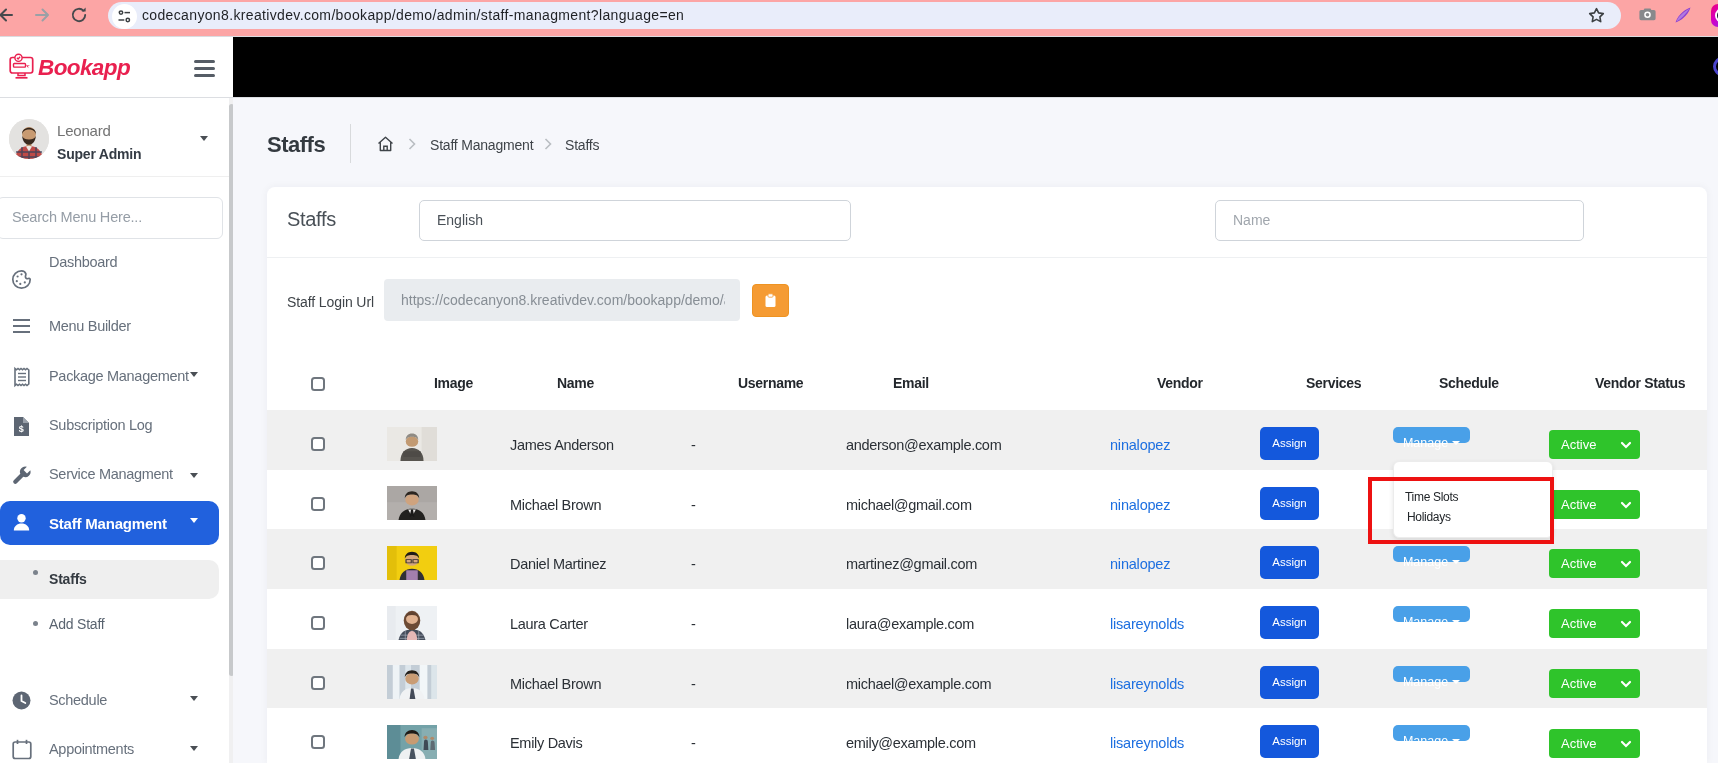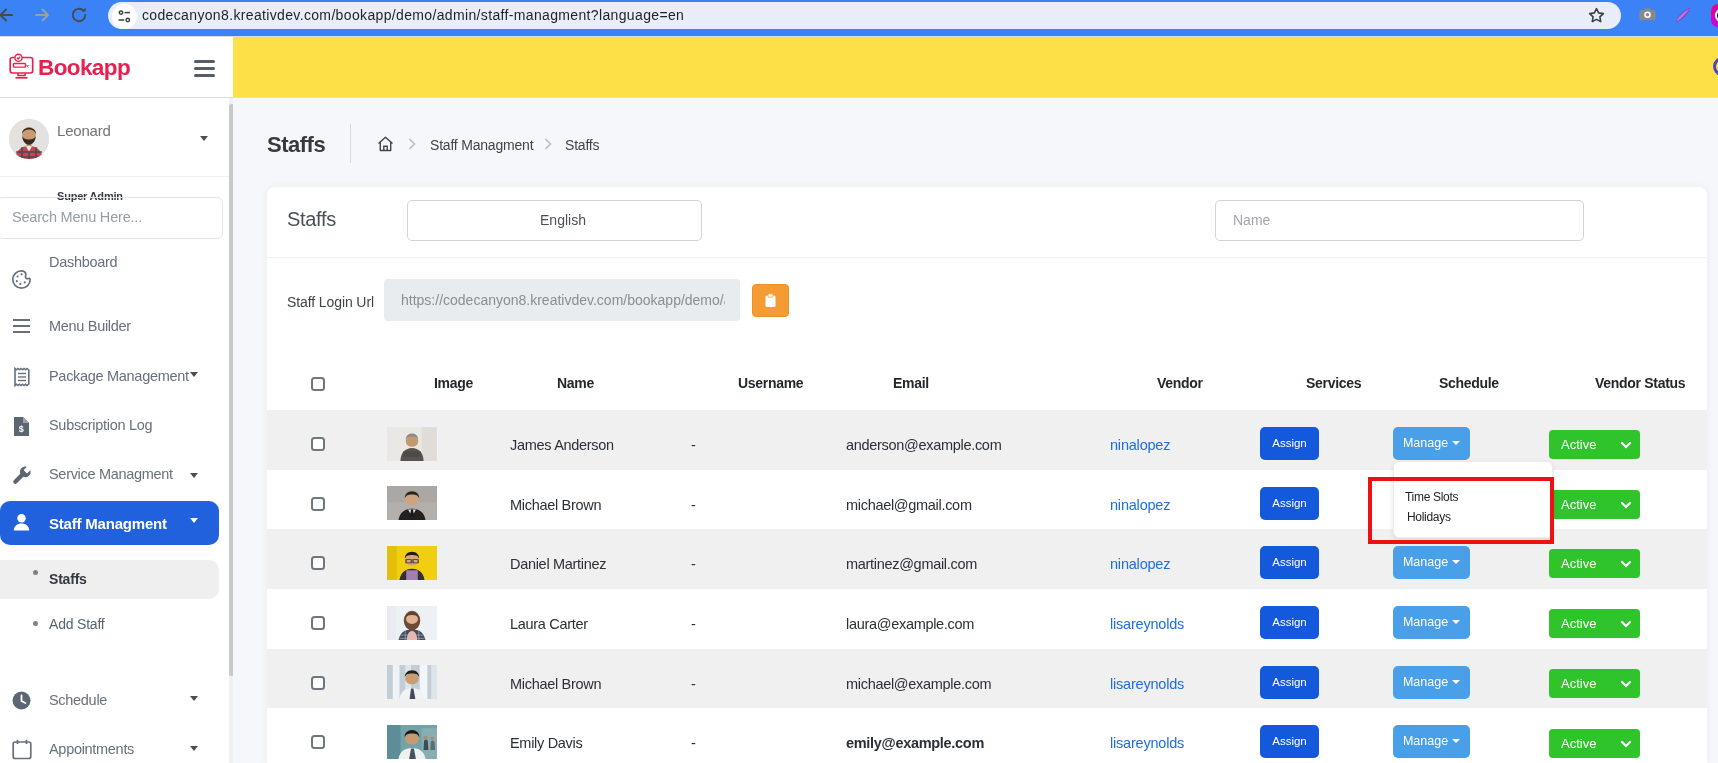--- a/index.html
+++ b/index.html
@@ -1,27 +1,27 @@
 <!DOCTYPE html>
 <html><head>
 <meta charset="utf-8">
 <style>
   * { margin:0; padding:0; box-sizing:border-box; }
   html,body { width:1718px; height:763px; overflow:hidden; }
   body { font-family:"Liberation Sans", sans-serif; position:relative; background:#fff; }
   .abs { position:absolute; }
 
   
-  #chrome { position:absolute; left:0; top:0; width:1718px; height:37px; background:#3b82f6; border-bottom:1px solid #dadce0; }
+  #chrome { position:absolute; left:0; top:0; width:1718px; height:37px; background:#fca5a5; border-bottom:1px solid #dadce0; }
   #urlpill { position:absolute; left:108px; top:2px; width:1513px; height:27px; border-radius:14px; background:#e9edfa; }
   #urlpill .tunecircle { position:absolute; left:4px; top:1.5px; width:25px; height:25px; border-radius:50%; background:#fff; }
   #urltext { position:absolute; left:34px; top:0; height:27px; line-height:27px; font-size:14px; color:#1f2125; letter-spacing:0.35px; }
 
   
-  #appheader { position:absolute; left:0; top:37px; width:1718px; height:61px; background:#fde047; border-bottom:1px solid #dcdee2; }
+  #appheader { position:absolute; left:0; top:37px; width:1718px; height:61px; background:#000000; border-bottom:1px solid #dcdee2;font-style:italic; }
   #appheader .left { position:absolute; left:0; top:0; width:233px; height:60px; background:#fff; }
   #logotext { position:absolute; left:38px; top:18px; font-size:22.5px; font-weight:bold; color:#e9204f; letter-spacing:-0.6px; }
   .hamb { position:absolute; left:194px; width:21px; height:2.5px; background:#565d66; border-radius:2px; }
 
   
   #sidebar { position:absolute; left:0; top:98px; width:233px; height:665px; background:#fff; }
   #sb-track { position:absolute; left:229px; top:0; width:5px; height:665px; background:#f0f0f1; }
   #sb-scroll { position:absolute; left:229px; top:6px; width:5px; height:572px; border-radius:3px; background:#c7c9cb; }
   .mi-text { font-size:14.5px; color:#67707c; letter-spacing:-0.3px; }
   .caret { width:0; height:0; border-left:4.5px solid transparent; border-right:4.5px solid transparent; border-top:5px solid #4a4f55; }
@@ -31,21 +31,21 @@
   #card { position:absolute; left:34px; top:89px; width:1440px; height:576px; background:#fff; border-radius:8px 8px 0 0; box-shadow:0 0 8px rgba(40,40,60,0.05); }
 
   .sel { position:absolute; top:13px; height:41px; border:1px solid #cfd4da; border-radius:5px; background:#fff; font-size:14px; color:#495057; line-height:39px; padding-left:17px; }
 
   
   .th { position:absolute; font-size:14px; font-weight:bold; color:#24282d; letter-spacing:-0.3px;margin-left:47px; }
   .row-text { position:absolute; font-size:14.5px; color:#2b3036; letter-spacing:-0.3px; }
   .vlink { position:absolute; font-size:14.5px; color:#1d6fe0; letter-spacing:-0.2px; }
   .cbx { position:absolute; width:14px; height:14px; border:2px solid #6f767e; border-radius:3.5px; background:#fff; }
   .btn-assign { position:absolute; left:993px; width:59px; height:33px; background:#1458dc; border-radius:5px; color:#fff; font-size:11.5px; text-align:center; line-height:33px; }
-  .btn-manage { position:absolute; left:1126px; width:77px; height:33px; background:#49a0e8; border-radius:5px; color:#fff; font-size:12.5px; text-align:center; line-height:33px; }
+  .btn-manage { position:absolute; left:1126px; width:77px; height:16px; background:#49a0e8; border-radius:5px; color:#fff; font-size:12.5px; text-align:center; line-height:33px; }
   .btn-manage .dcaret { display:inline-block; width:0; height:0; border-left:4px solid transparent; border-right:4px solid transparent; border-top:4.5px solid #fff; margin-left:4px; vertical-align:2px; }
   .sel-active { position:absolute; left:1282px; width:91px; height:29px; background:#2fc42b; border-radius:4px; color:#fff; font-size:13px; line-height:29px; padding-left:12px; }
   .sel-active svg { position:absolute; right:8px; top:9px; }
   .thumb { position:absolute; left:120px; width:50px; height:34px; }
 </style>
 </head>
 <body>
 
 <div id="chrome">
   <svg class="abs" style="left:-4px;top:4px" width="22" height="22" viewBox="0 0 22 22">
@@ -112,21 +112,21 @@
       <rect x="17.5" y="22" width="5" height="6" fill="#bb8e66"></rect>
       <path d="M6 40c1-9 6.5-13 14-13s13 4 14 13z" fill="#bf4a47"></path>
       <path d="M13 28v12M20 27v13M27 28v12M7 33h26M6.5 38h27" stroke="#35425c" stroke-width="1.5" fill="none" opacity="0.8"></path>
       <path d="M17 27.5l3 5 3-5c-1-.6-2-.8-3-.8s-2 .2-3 .8z" fill="#ece9e4"></path>
       <circle cx="20" cy="15" r="7" fill="#c89b72"></circle>
       <path d="M13 15c0-8.5 14-8.5 14 0-1.8-3.6-3.6-4.6-7-4.6s-5.2 1-7 4.6z" fill="#33261c"></path>
       <path d="M13.2 17c.3 5.3 3 8.7 6.8 8.7s6.5-3.4 6.8-8.7c-1.4 2.6-3.3 3.5-6.8 3.5s-5.4-.9-6.8-3.5z" fill="#3a2b20"></path>
     </svg>
   </div>
   <div class="abs" style="left:57px;top:24px;font-size:15px;color:#737373;letter-spacing:-0.2px;">Leonard</div>
-  <div class="abs" style="left:57px;top:48px;font-size:11px;font-weight:bold;color:#343b44;letter-spacing:-0.2px;margin-top:44px;">Super Admin</div>
+  <div class="abs" style="left:57px;top:48px;font-size:14px;font-weight:bold;color:#343b44;letter-spacing:-0.2px;">Super Admin</div>
   <div class="caret abs" style="left:200px;top:38px;"></div>
   <div class="abs" style="left:0;top:78px;width:233px;height:1px;background:#efefef;"></div>
 
   <div class="abs" style="left:-3px;top:99px;width:226px;height:42px;border:1px solid #e0e3e7;border-radius:6px;"></div>
   <div class="abs" style="left:12px;top:111px;font-size:14.5px;color:#959da6;letter-spacing:-0.2px;">Search Menu Here...</div>
 
   <svg class="abs" style="left:11px;top:171px" width="21" height="21" viewBox="0 0 21 21">
     <path d="M10.5 1.8a8.7 8.7 0 1 0 8.7 8.7c0-1.1-1-1.4-1.9-1s-2.4.4-2.8-1.2c-.4-1.5.8-2.4.3-3.6C14.2 2.6 12.5 1.8 10.5 1.8z" fill="none" stroke="#67707c" stroke-width="1.7"></path>
     <circle cx="6.6" cy="7.5" r="1.1" fill="#67707c"></circle>
       <circle cx="10.5" cy="5.3" r="1.1" fill="#67707c"></circle>
@@ -210,21 +210,21 @@
     </svg>
   <div class="abs" style="left:197px;top:39px;font-size:14px;color:#3f4449;letter-spacing:-0.2px;">Staff Managment</div>
   <svg class="abs" style="left:311px;top:40px" width="8" height="12" viewBox="0 0 8 12">
       <path d="M1.5 1l5 5-5 5" stroke="#b9bdc2" stroke-width="1.6" fill="none"></path>
     </svg>
   <div class="abs" style="left:332px;top:39px;font-size:14px;color:#3f4449;letter-spacing:-0.2px;">Staffs</div>
 
   <div id="card">
 
     <div class="abs" style="left:20px;top:21px;font-size:20px;color:#495057;letter-spacing:-0.3px;">Staffs</div>
-    <div class="sel" style="left:140px;width:295px;text-align:center;">English</div>
+    <div class="sel" style="left:152px;width:432px;">English</div>
     <div class="sel" style="left:948px;width:369px;color:#a0a6ad;">Name</div>
     <div class="abs" style="left:0;top:70px;width:1440px;height:1px;background:#eef0f2;"></div>
 
     <div class="abs" style="left:20px;top:107px;font-size:14px;color:#3f4449;letter-spacing:-0.1px;">Staff Login Url</div>
     <div class="abs" style="left:117px;top:92px;width:356px;height:42px;background:#e9ecef;border-radius:4px;overflow:hidden;white-space:nowrap;font-size:14px;color:#878e95;line-height:42px;padding:0 12px 0 17px;">
         <div style="width:324px;overflow:hidden;">https://codecanyon8.kreativdev.com/bookapp/demo/admin/staff-managment</div>
       </div>
     <div class="abs" style="left:485px;top:97px;width:37px;height:33px;background:#f59b33;border:1px solid #ee9322;border-radius:4px;">
       <svg style="position:absolute;left:11px;top:8px" width="13" height="15" viewBox="0 0 13 15">
         <rect x="1.5" y="2.5" width="10" height="11.5" rx="1.5" fill="#fff"></rect>
@@ -355,21 +355,21 @@
       <circle cx="40" cy="15.5" r="2.2" fill="#b08968"></circle>
       <path d="M47 19c1.5 0 2.5 1 2.5 3l.5 9h-5l.5-9c0-2 1-3 1.5-3z" fill="#5f6b73"></path>
       <circle cx="47" cy="16.5" r="2" fill="#b08968"></circle>
       <path d="M12 42c1-9 6.5-13.5 14-13.5S39 33 40 42z" fill="#eef1f2"></path>
       <path d="M25 29h3l2 13h-7z" fill="#46525e"></path>
       <circle cx="26" cy="17" r="7.2" fill="#c79b72"></circle>
       <path d="M18.3 15c0-5 3.2-8.7 7.7-8.7s7.7 3.7 7.7 8.7c-1.5-3.5-3.2-4.6-7.7-4.6s-6.2 1.1-7.7 4.6z" fill="#1f1b16"></path>
     </svg></div>
     <div class="row-text" style="left:243px;top:548.4px;">Emily Davis</div>
     <div class="row-text" style="left:424px;top:548.4px;">-</div>
-    <div class="row-text" style="left:579px;top:548.4px;font-weight:bold;">emily@example.com</div>
+    <div class="row-text" style="left:579px;top:548.4px;">emily@example.com</div>
     <div class="vlink" style="left:843px;top:548.4px;">lisareynolds</div>
     <div class="btn-assign" style="top:538.4px;">Assign</div>
     <div class="btn-manage" style="top:538.4px;">Manage<span class="dcaret"></span></div>
     <div class="sel-active" style="top:541.5px;">Active<svg width="12" height="12" viewBox="0 0 12 12">
           <path d="M2 4l4 4 4-4" stroke="#fff" stroke-width="2.2" fill="none" stroke-linecap="round"></path>
         </svg></div>
 
     <div class="abs" style="left:1126px;top:274.3px;width:160px;height:77px;background:#fff;border:1px solid #ececec;border-radius:6px;box-shadow:0 2px 5px rgba(0,0,0,0.1);"></div>
     <div class="abs" style="left:1138px;top:290.5px;font-size:12px;letter-spacing:-0.3px;color:#212529;margin-top:12px;">Time Slots</div>
     <div class="abs" style="left:1140px;top:322.5px;font-size:12px;letter-spacing:-0.3px;color:#212529;">Holidays</div>

